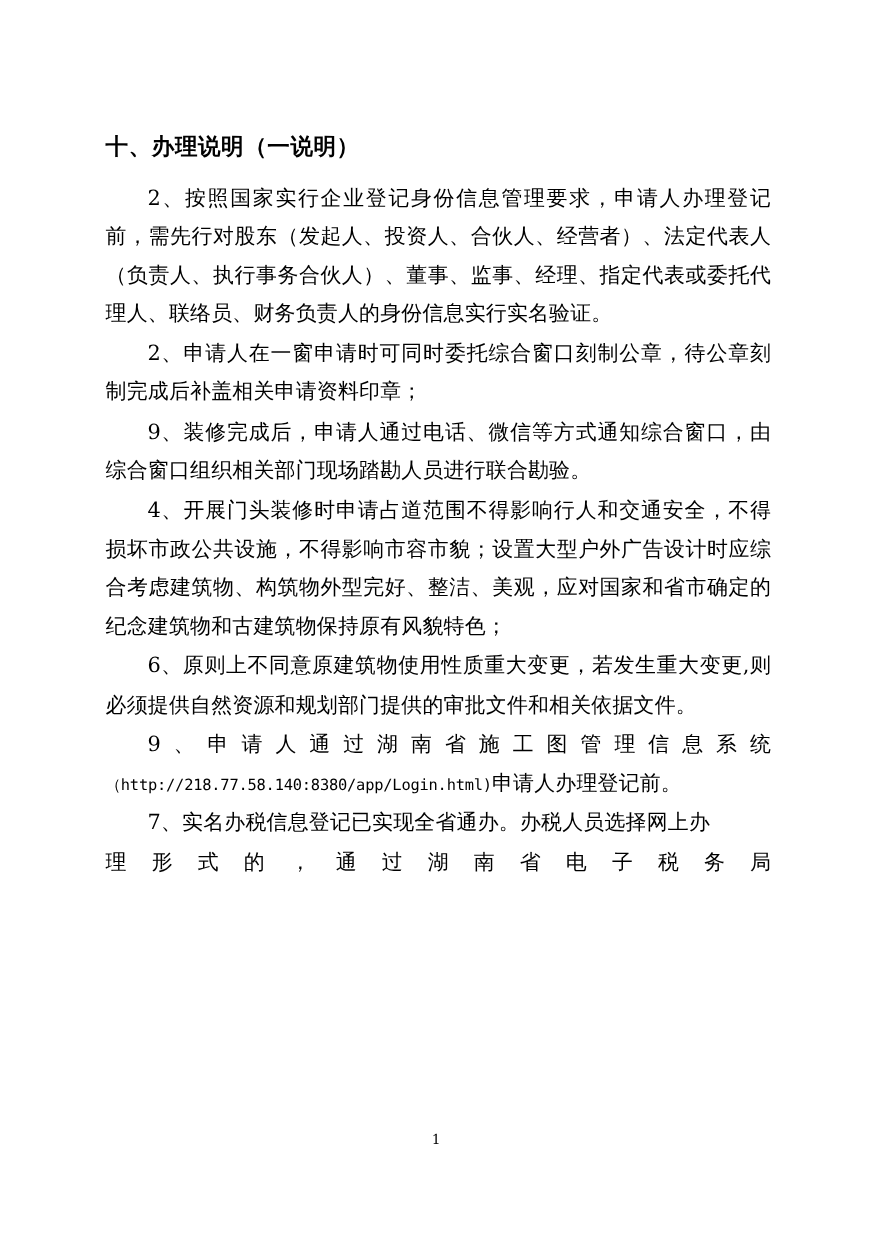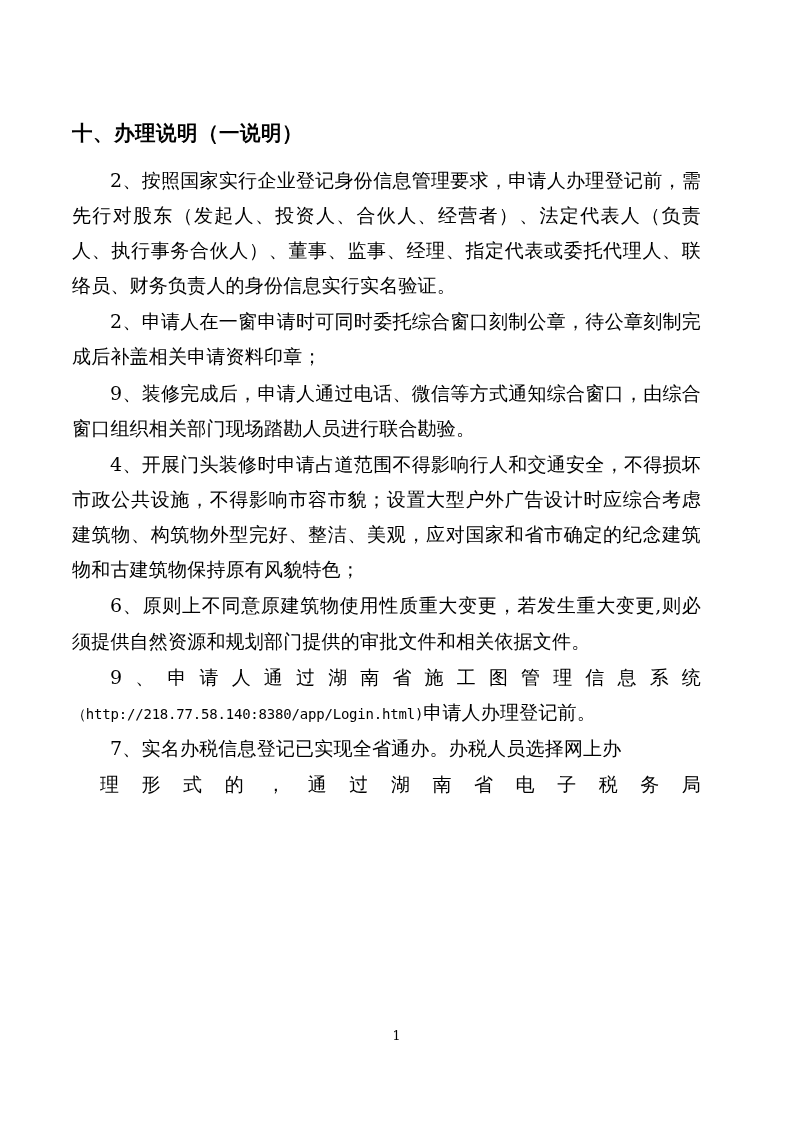--- a/index.html
+++ b/index.html
@@ -13,21 +13,21 @@
     position: relative;
     font-family: "DejaVu Serif", "Liberation Serif", serif;
     color: #000000;
   }
   .page {
     position: absolute;
     top: 0; left: 0;
     width: 793px;
     height: 1122px;
     box-sizing: border-box;
-    padding: 118px 92px 60px 72px;
+    padding: 118px 92px 60px 96px;
     background: #ffffff;
   }
   .doc-title {
     font-size: 20.5px;
     font-weight: bold;
     letter-spacing: 0.5px;
     margin: 0 0 14px 0;
     line-height: 1.5;
     font-family: "DejaVu Serif", "Liberation Serif", serif;
   }
@@ -85,16 +85,16 @@
   <p class="para">4、开展门头装修时申请占道范围不得影响行人和交通安全，不得损坏市政公共设施，不得影响市容市貌；设置大型户外广告设计时应综合考虑建筑物、构筑物外型完好、整洁、美观，应对国家和省市确定的纪念建筑物和古建筑物保持原有风貌特色；</p>
 
   <p class="para">6、原则上不同意原建筑物使用性质重大变更，若发生重大变更,则必须提供自然资源和规划部门提供的审批文件和相关依据文件。</p>
 
   <p class="para-wide stretched">9、申请人通过湖南省施工图管理信息系统</p>
 
   <p class="para" style="text-indent:0;"><span class="mono">（http://218.77.58.140:8380/app/Login.html)</span><span>申请人办理登记前。</span></p>
 
   <p class="para">7、实名办税信息登记已实现全省通办。办税人员选择网上办</p>
 
-  <p class="para-wide stretched" style="text-indent:0;margin-left:28px;">理形式的，通过湖南省电子税务局</p>
+  <p class="para-wide stretched" style="text-indent:0;">理形式的，通过湖南省电子税务局</p>
 
   <div class="page-number">1</div>
 </div>
 
 </body></html>

